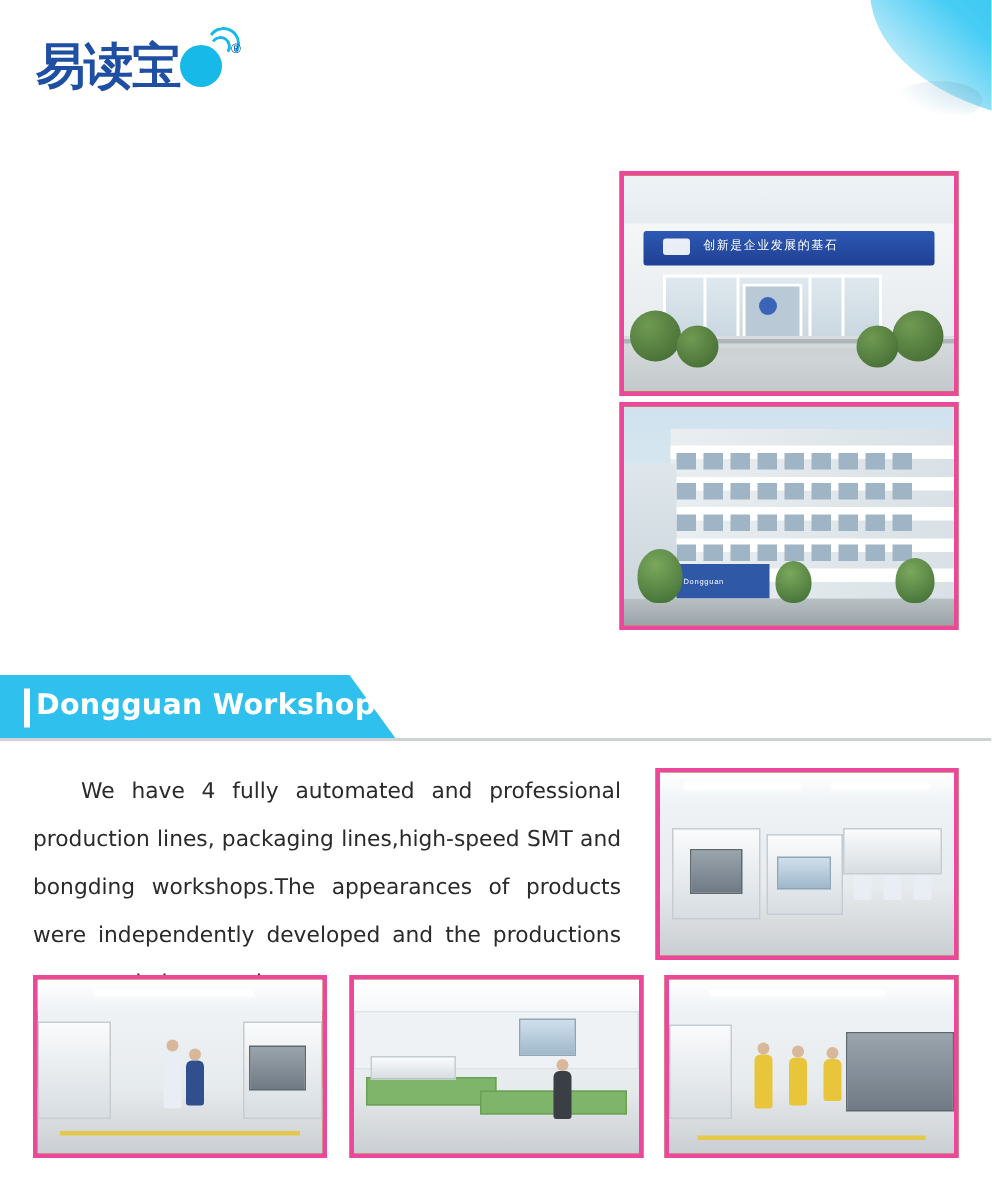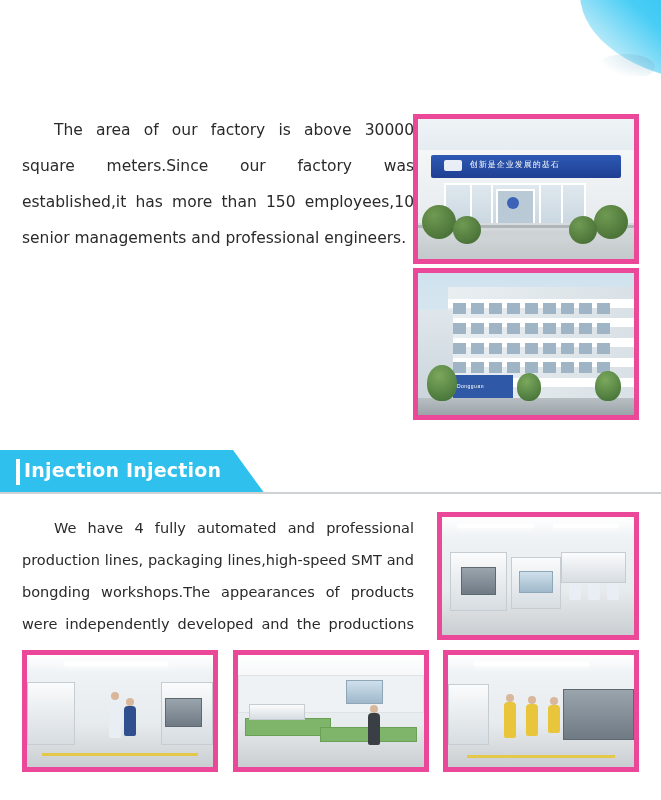--- a/index.html
+++ b/index.html
@@ -112,21 +112,21 @@
     text-align: justify;
     text-justify: inter-word;
     margin: 0;
   }
   .para + .para { margin-top: 12px; }
   .indent { display: inline-block; width: 32px; }
 
   
   .photo {
     position: absolute;
-    border: 5px solid #ec4899;
+    border: 3px solid #ec4899;
     overflow: hidden;
     background: #a16207;
   }
 
   .ph-store { left: 413px; top: 114px; width: 226px; height: 150px; }
   .ph-building { left: 413px; top: 268px; width: 226px; height: 152px; }
 
   
   .banner {
     position: absolute;
@@ -239,24 +239,31 @@
 </style>
 </head>
 <body>
 
 <div class="corner-ribbon">
   <div class="fold"></div>
   <div class="shadow"></div>
 </div>
 
 <div class="logo-block">
+  <div class="logo-cn">
+    <div class="logo-cn-text">易读宝</div>
+    <div class="logo-dot">
+      <span class="c1"></span>
+        <span class="c2"></span>
+    </div>
+    <div class="logo-r">®</div>
+  </div>
 </div>
 
 <div class="intro">
-  <p class="para"><span class="indent"></span><span>The area of our factory is above 30000 square meters.Since our factory was established,it has more than 150 employees,10 senior managements and professional engineers.</span></p>
 </div>
 
 <div class="photo ph-store">
   <div class="img-canvas">
     <div class="store-sky"></div>
     <div class="store-facade"></div>
     <div class="store-signband"></div>
     <div class="store-signlogo"></div>
     <div class="store-signtext">创新是企业发展的基石</div>
     <div class="store-glass"></div>
@@ -335,21 +342,21 @@
     <div class="bld-ground"></div>
     <div class="bld-tree" style="left:4%"></div>
     <div class="bld-tree" style="left:46%; width:24px; height:28px;"></div>
     <div class="bld-tree" style="right:6%; width:26px; height:30px;"></div>
   </div>
 </div>
 
 <div class="banner">
   <div class="bg"></div>
   <div class="accent"></div>
-  <div class="title">Injection Injection</div>
+  <div class="title">Dongguan Workshop</div>
 </div>
 <div class="banner-rule"></div>
 
 <div class="injection-text">
   <p class="para-sm"><span class="indent"></span><span>We have 4 fully automated and professional production lines, packaging lines,high-speed SMT and bongding workshops.The appearances of products were independently developed and the productions were made by ourselves.</span></p>
 </div>
 
 <div class="photo ph-smt">
   <div class="img-canvas">
     <div class="fi-bg"></div>

